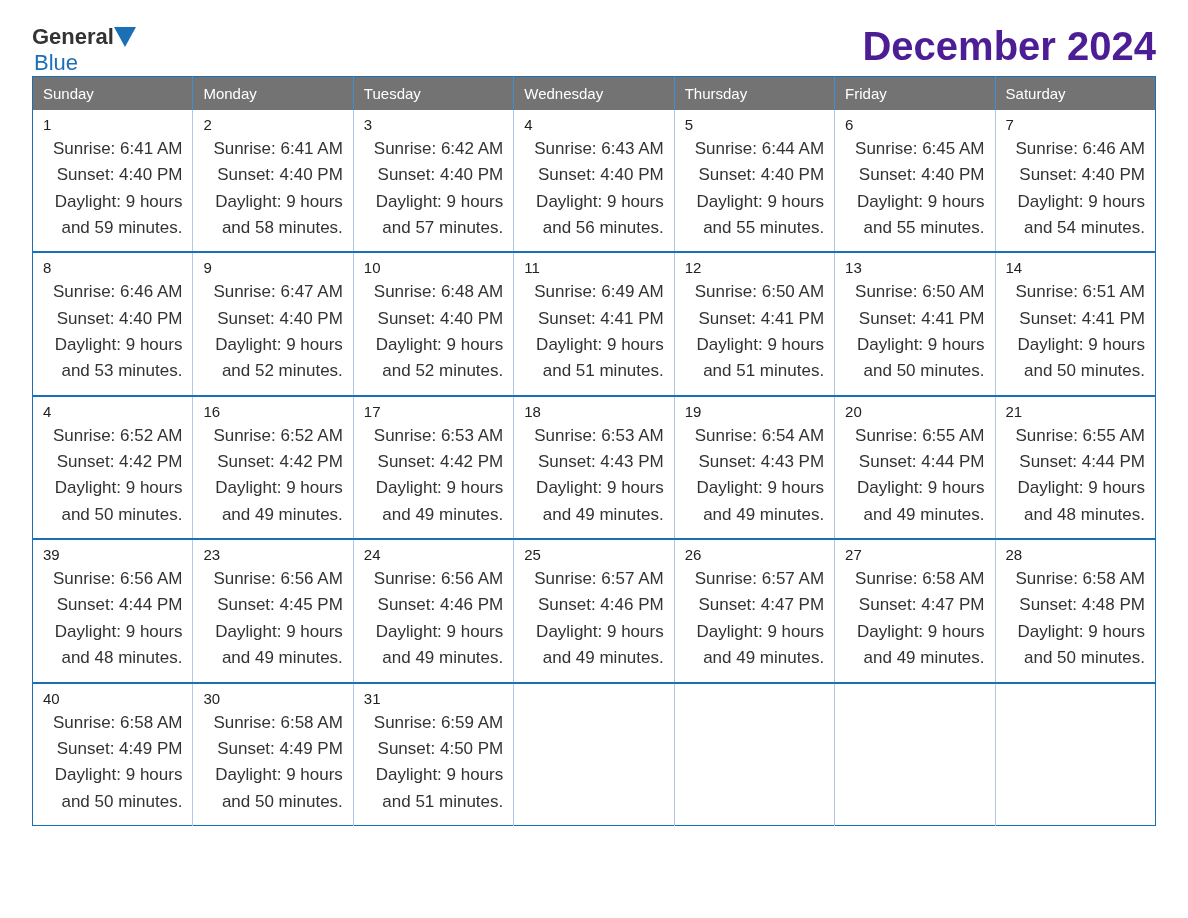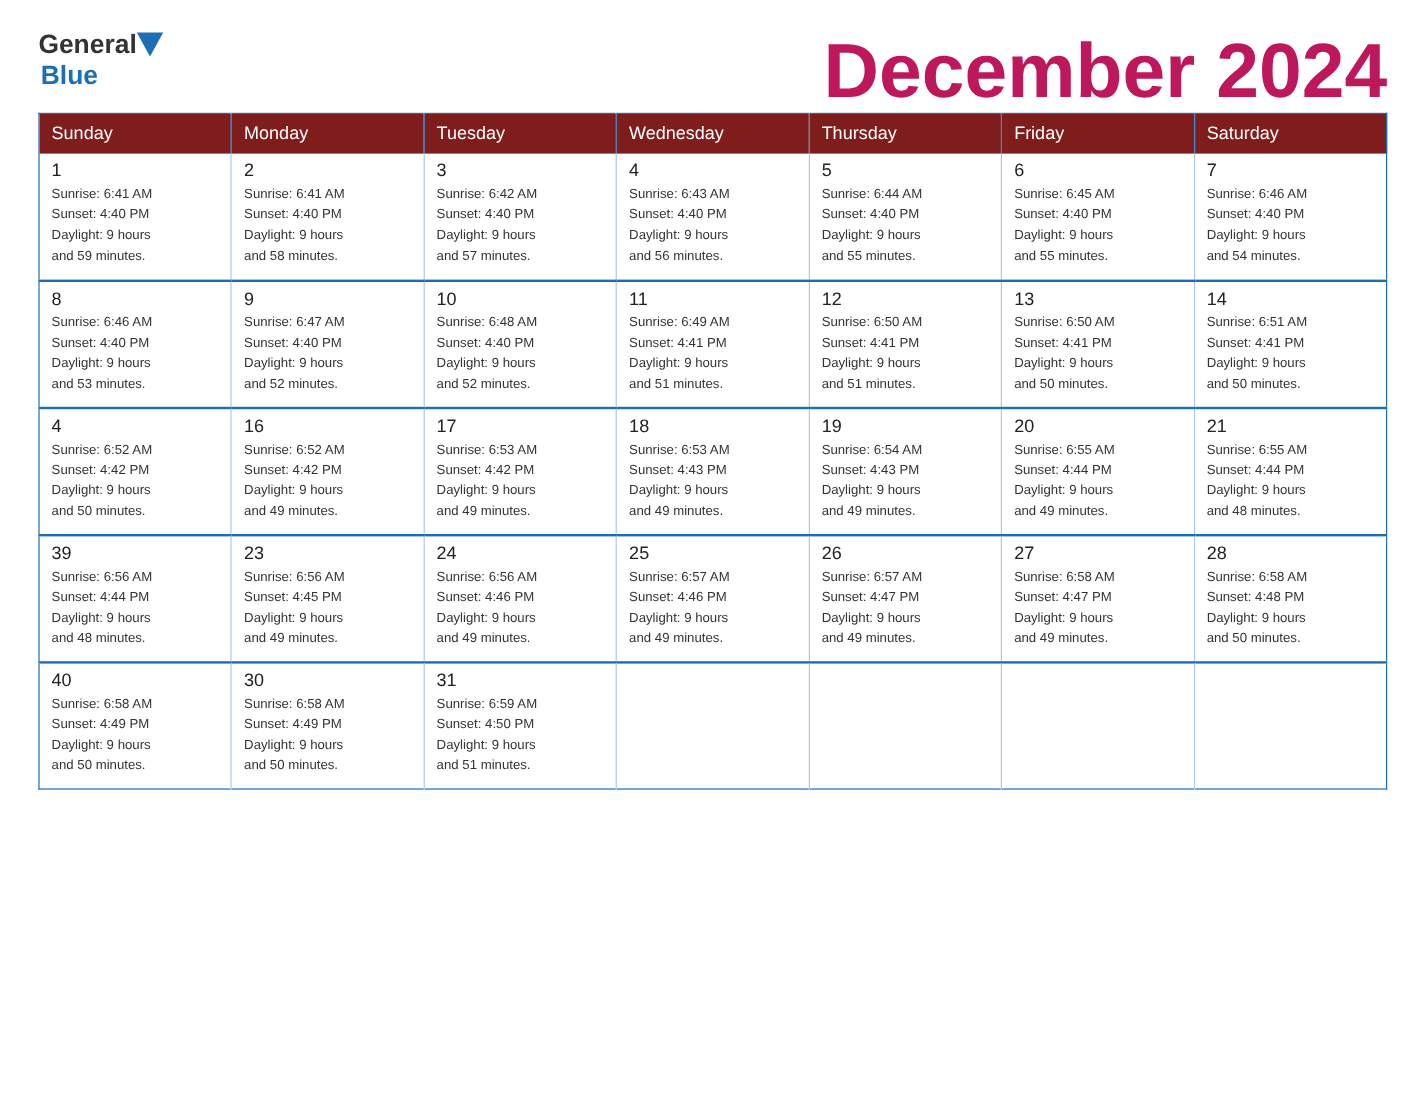--- a/index.html
+++ b/index.html
@@ -12,38 +12,38 @@
     }
     .header {
       display: flex;
       justify-content: space-between;
       align-items: flex-start;
     }
     .title-block {
       text-align: right;
     }
     .title-block h1 {
-      font-size: 64px;
+      font-size: 40px;
       font-weight: bold;
-      color: #be185d;
+      color: #4c1d95;
       line-height: 1.1;
     }
     .title-block h2 {
       font-size: 22px;
       font-weight: normal;
       color: #444;
       margin-top: 4px;
     }
     .calendar {
       width: 100%;
       border-collapse: collapse;
       border: 1.5px solid #1a6fb5;
     }
     .calendar thead tr th {
-      background: #7f1d1d;
+      background: #737373;
       color: #fff;
       font-size: 15px;
       font-weight: normal;
       padding: 8px 10px;
       text-align: left;
       border-right: 1px solid #3a8fd5;
     }
     .calendar thead tr th:last-child {
       border-right: none;
       margin-top: 44px;
@@ -68,37 +68,38 @@
       background: #fff;
     }
     .day-number {
       font-size: 15px;
       font-weight: normal;
       color: #222;
       margin-bottom: 3px;
       display: block;
     }
     .day-info {
-      font-size: 11px;
+      font-size: 17px;
       color: #333;
       line-height: 1.55;
+      text-align: right;
     }
     .logo-wrapper {
       display: flex;
       flex-direction: column;
       align-items: flex-start;
     }
     .logo-line1 {
       display: flex;
       align-items: center;
     }
     .logo-blue-text {
       color: #1a6fb5;
       font-size: 22px;
-      font-weight: bold;
+      font-weight: normal;
     }
     .logo-general {
       color: #333;
       font-size: 22px;
       font-weight: bold;
     }
     .logo-line2 {
       display: flex;
       align-items: center;
       margin-left: 2px;

